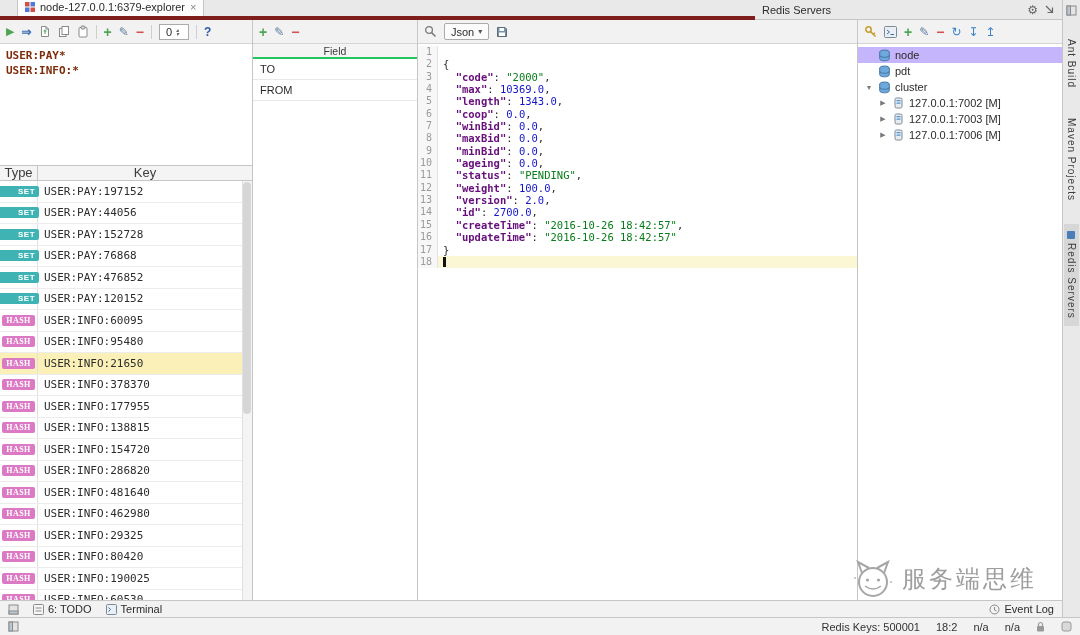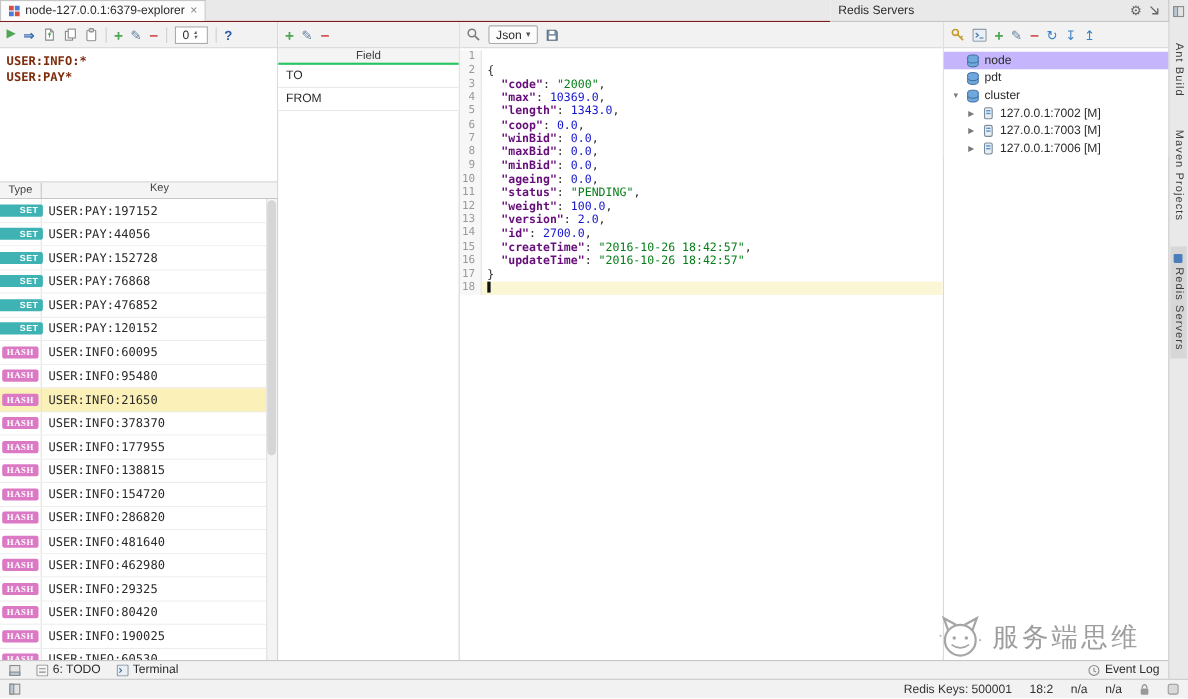--- a/index.html
+++ b/index.html
@@ -1,21 +1,21 @@
 <!DOCTYPE html>
 <html><head>
 <meta charset="utf-8">
 <style>
   *{margin:0;padding:0;box-sizing:border-box;}
   html,body{width:1080px;height:635px;overflow:hidden;}
   body{font-family:"Liberation Sans",sans-serif;font-size:11px;color:#2b2b2b;background:#fff;}
   .app{position:relative;width:1080px;height:635px;background:#fff;overflow:hidden;}
 
   
-  .tabbar{position:absolute;left:0;top:0;width:755px;height:20px;background:#E9E9E9;border-bottom:1px solid #7f1d1d;display:flex;align-items:flex-end;padding-left:0;}
+  .tabbar{position:absolute;left:0;top:0;width:755px;height:20px;background:#E9E9E9;border-bottom:4px solid #7f1d1d;display:flex;align-items:flex-end;padding-left:17px;}
   .tab{height:19px;background:#FCFCFC;border:1px solid #C6C6C6;border-bottom:none;display:flex;align-items:center;gap:5px;padding:0 7px;font-size:11px;}
   .tab .close{color:#888;font-size:11px;cursor:pointer;}
   .redis-header{position:absolute;left:755px;top:0;width:307px;height:20px;background:#E9E9E9;border-bottom:1px solid #C6C6C6;display:flex;align-items:center;padding:0 7px;gap:6px;}
   .redis-header .title{flex:1;color:#2b2b2b;}
   .hdr-ic{color:#666;font-size:12px;line-height:1;}
   .vstrip{position:absolute;left:1062px;top:0;width:18px;height:617px;background:#E9E9E9;border-left:1px solid #C6C6C6;display:flex;flex-direction:column;align-items:center;}
   .stripitem{writing-mode:vertical-rl;font-size:10px;color:#3c3c3c;padding:7px 2px;margin-top:16px;letter-spacing:1px;cursor:pointer;}
   .stripitem.active{background:#D7D7D7;}
   .stripitem.active::before{content:"";width:8px;height:8px;background:#4A7EBB;border-radius:1px;margin-bottom:4px;display:inline-block;}
 
@@ -38,21 +38,21 @@
   .icon.blue{color:#3B82C4;}
   .sep{width:1px;height:14px;background:#CFCFCF;}
   .spinner{display:flex;align-items:center;border:1px solid #ABABAB;background:#fff;height:16px;padding:0 2px 0 6px;gap:4px;min-width:30px;}
   .spin-arrows{display:flex;flex-direction:column;line-height:4px;font-size:6px;color:#666;}
   .dropdown-btn{display:flex;align-items:center;gap:4px;border:1px solid #ABABAB;background:#FCFCFC;border-radius:2px;padding:1px 6px;height:17px;cursor:pointer;}
   .dropdown-btn .dd{font-size:8px;color:#555;}
 
   
   .query{height:122px;border-bottom:1px solid #C6C6C6;padding:4px 6px;background:#fff;overflow:hidden;}
   .qline{font-family:"DejaVu Sans Mono",monospace;font-weight:bold;color:#7D2B0B;font-size:11px;line-height:15px;white-space:pre;}
-  .ktable-hdr{height:15px;display:flex;background:#F4F4F4;border-bottom:1px solid #C6C6C6;font-size:10px;color:#3c3c3c;align-items:flex-start;}
+  .ktable-hdr{height:15px;display:flex;background:#F4F4F4;border-bottom:1px solid #C6C6C6;font-size:13px;color:#3c3c3c;align-items:flex-end;}
   .ktable-hdr .tcol{width:38px;text-align:center;border-right:1px solid #C6C6C6;height:100%;line-height:14px;}
   .ktable-hdr .kcol{flex:1;text-align:center;}
   .ktable-body{position:relative;height:419px;overflow:hidden;}
   .krow{display:flex;height:21.5px;align-items:center;border-bottom:1px solid #ECECEC;background:#fff;cursor:pointer;}
   .krow.sel{background:#FBF1B8;}
   .tcell{width:38px;display:flex;justify-content:center;align-items:center;align-self:stretch;border-right:1px solid #E2E2E2;}
   .badge{font-size:8px;font-weight:bold;color:#fff;padding:1px 4px;border-radius:2px;letter-spacing:.5px;line-height:9px;}
   .badge.set{background:#3FB3B3;padding-left:20px;}
   .badge.hash{background:#DB79C4;font-family:Liberation Serif, serif;}
   .kcell{padding-left:6px;font-family:"DejaVu Sans Mono",monospace;font-size:11px;color:#2b2b2b;white-space:nowrap;}
@@ -157,22 +157,22 @@
         <span>0</span>
         <span class="spin-arrows">
             <i>▴</i>
             <i>▾</i>
           </span>
       </span>
       <span class="sep"></span>
       <span class="icon help">?</span>
     </div>
     <div class="query">
+        <div class="qline">USER:PAY*</div>
         <div class="qline">USER:INFO:*</div>
-        <div class="qline">USER:PAY*</div>
       </div>
     <div class="ktable-hdr">
       <span class="tcol">Type</span>
       <span class="kcol">Key</span>
     </div>
     <div class="ktable-body">
       <div class="krow">
           <span class="tcell">
             <span class="badge set">SET</span>
           </span>

